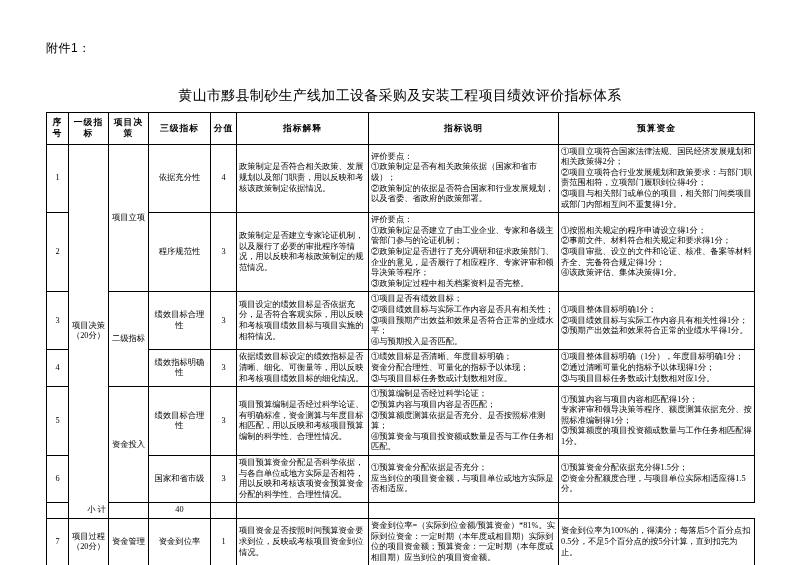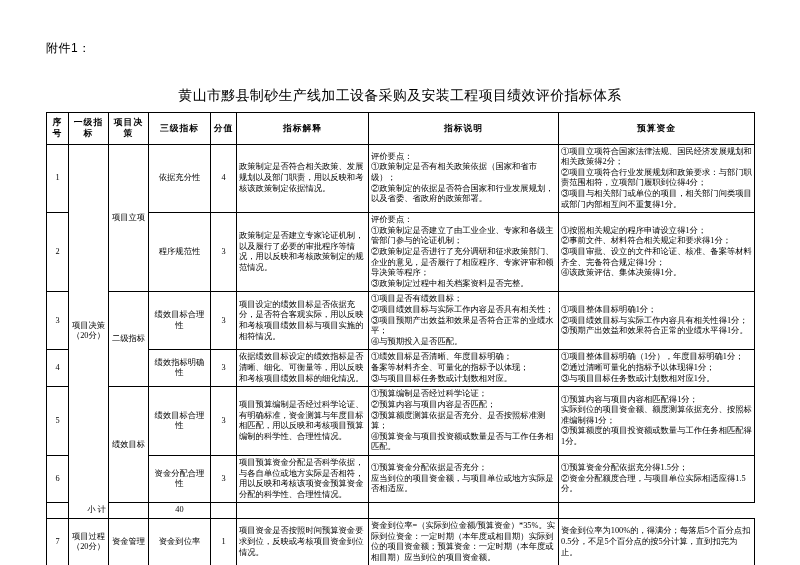--- a/index.html
+++ b/index.html
@@ -156,47 +156,47 @@
 ②项目绩效目标与实际工作内容具有相关性得1分；
 ③预期产出效益和效果符合正常的业绩水平得1分。</td>
       </tr>
 
       <tr>
         <td class="c">4</td>
         <td class="c">绩效指标明确性</td>
         <td class="c">3</td>
         <td class="l cellpad vtop" style="white-space:pre-line">依据绩效目标设定的绩效指标是否清晰、细化、可衡量等，用以反映和考核项目绩效目标的细化情况。</td>
         <td class="l cellpad vtop" style="white-space:pre-line">①绩效目标是否清晰、年度目标明确；
-备案等材料齐全、可量化的指标予以体现；
+资金分配合理性、可量化的指标予以体现；
 ③与项目目标任务数或计划数相对应。</td>
         <td class="l cellpad vtop" style="white-space:pre-line">①项目整体目标明确（1分），年度目标明确1分；
 ②通过清晰可量化的指标予以体现得1分；
 ③与项目目标任务数或计划数相对应1分。</td>
       </tr>
 
       <tr>
         <td class="c">5</td>
         <td class="c" rowspan="2">
-          <div class="tight"><span>绩效目标</span></div>
+          <div class="tight"><span>资金投入</span></div>
         </td>
         <td class="c">绩效目标合理性</td>
         <td class="c">3</td>
         <td class="l cellpad vtop" style="white-space:pre-line">项目预算编制是否经过科学论证、有明确标准，资金测算与年度目标相匹配，用以反映和考核项目预算编制的科学性、合理性情况。</td>
         <td class="l cellpad vtop" style="white-space:pre-line">①预算编制是否经过科学论证；
 ②预算内容与项目内容是否匹配；
 ③预算额度测算依据是否充分、是否按照标准测算；
 ④预算资金与项目投资额或数量是否与工作任务相匹配。</td>
         <td class="l cellpad vtop" style="white-space:pre-line">①预算内容与项目内容相匹配得1分；
-实际到位的项目资金额、额度测算依据充分、按照标准编制得1分；
+专家评审和领导决策等程序、额度测算依据充分、按照标准编制得1分；
 ③预算额度的项目投资额或数量与工作任务相匹配得1分。</td>
       </tr>
 
       <tr>
         <td class="c">6</td>
-        <td class="c">资金分配合理性</td>
+        <td class="c">国家和省市级</td>
         <td class="c">3</td>
         <td class="l cellpad vtop" style="white-space:pre-line">项目预算资金分配是否科学依据，与各自单位或地方实际是否相符，用以反映和考核该项资金预算资金分配的科学性、合理性情况。</td>
         <td class="l cellpad vtop" style="white-space:pre-line">①预算资金分配依据是否充分；
 应当到位的项目资金额，与项目单位或地方实际是否相适应。</td>
         <td class="l cellpad vtop" style="white-space:pre-line">①预算资金分配依据充分得1.5分；
 ②资金分配额度合理，与项目单位实际相适应得1.5分。</td>
       </tr>
 
       <tr>
         <td class="c wide-sp" colspan="3">小计</td>
@@ -210,18 +210,18 @@
         <td class="c">7</td>
         <td class="c">
           <div class="tight"><span>项目过程（20分）</span></div>
         </td>
         <td class="c">
           <div class="tight"><span>资金管理</span></div>
         </td>
         <td class="c">资金到位率</td>
         <td class="c">1</td>
         <td class="l cellpad vtop" style="white-space:pre-line">项目资金是否按照时间预算资金要求到位，反映或考核项目资金到位情况。</td>
-        <td class="l cellpad vtop" style="white-space:pre-line">资金到位率=（实际到位金额/预算资金）*35%。实际到位资金：一定时期（本年度或相目期）实际到位的项目资金额；预算资金：一定时期（本年度或相目期）应当到位的项目资金额。</td>
+        <td class="l cellpad vtop" style="white-space:pre-line">资金到位率=（实际到位金额/预算资金）*81%。实际到位资金：一定时期（本年度或相目期）实际到位的项目资金额；预算资金：一定时期（本年度或相目期）应当到位的项目资金额。</td>
         <td class="l cellpad vtop" style="white-space:pre-line">资金到位率为100%的，得满分；每落后5个百分点扣0.5分，不足5个百分点的按5分计算，直到扣完为止。</td>
       </tr>
     </tbody>
   </table>
 </div>
 
 </body></html>

